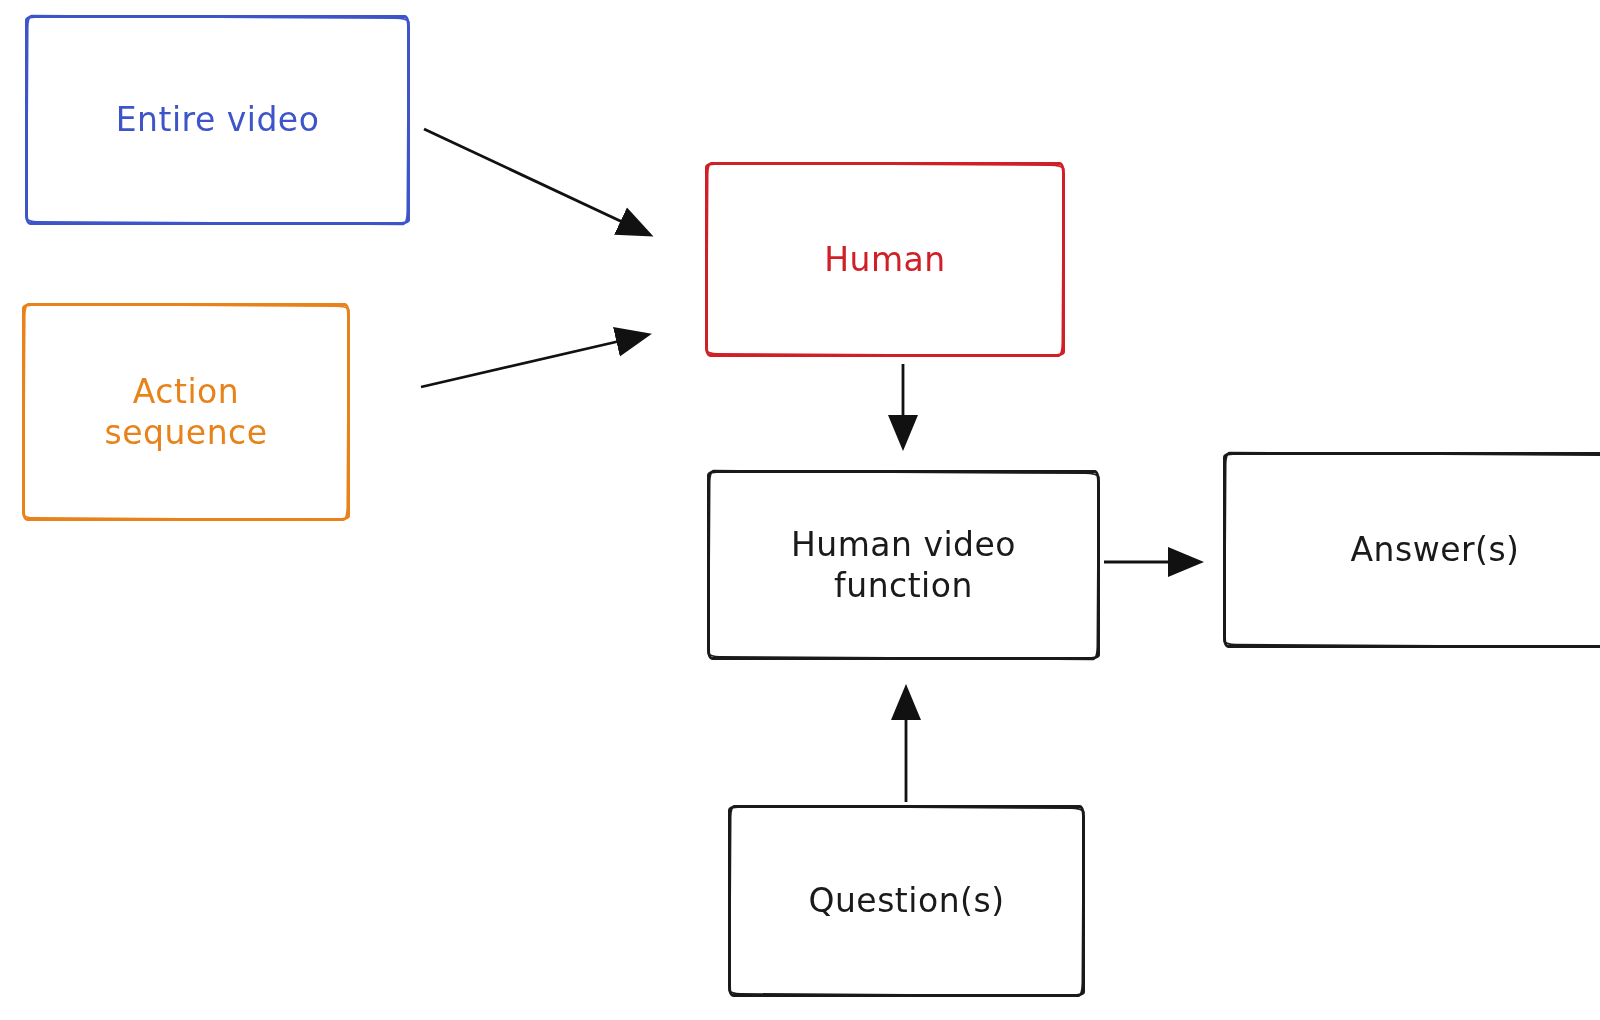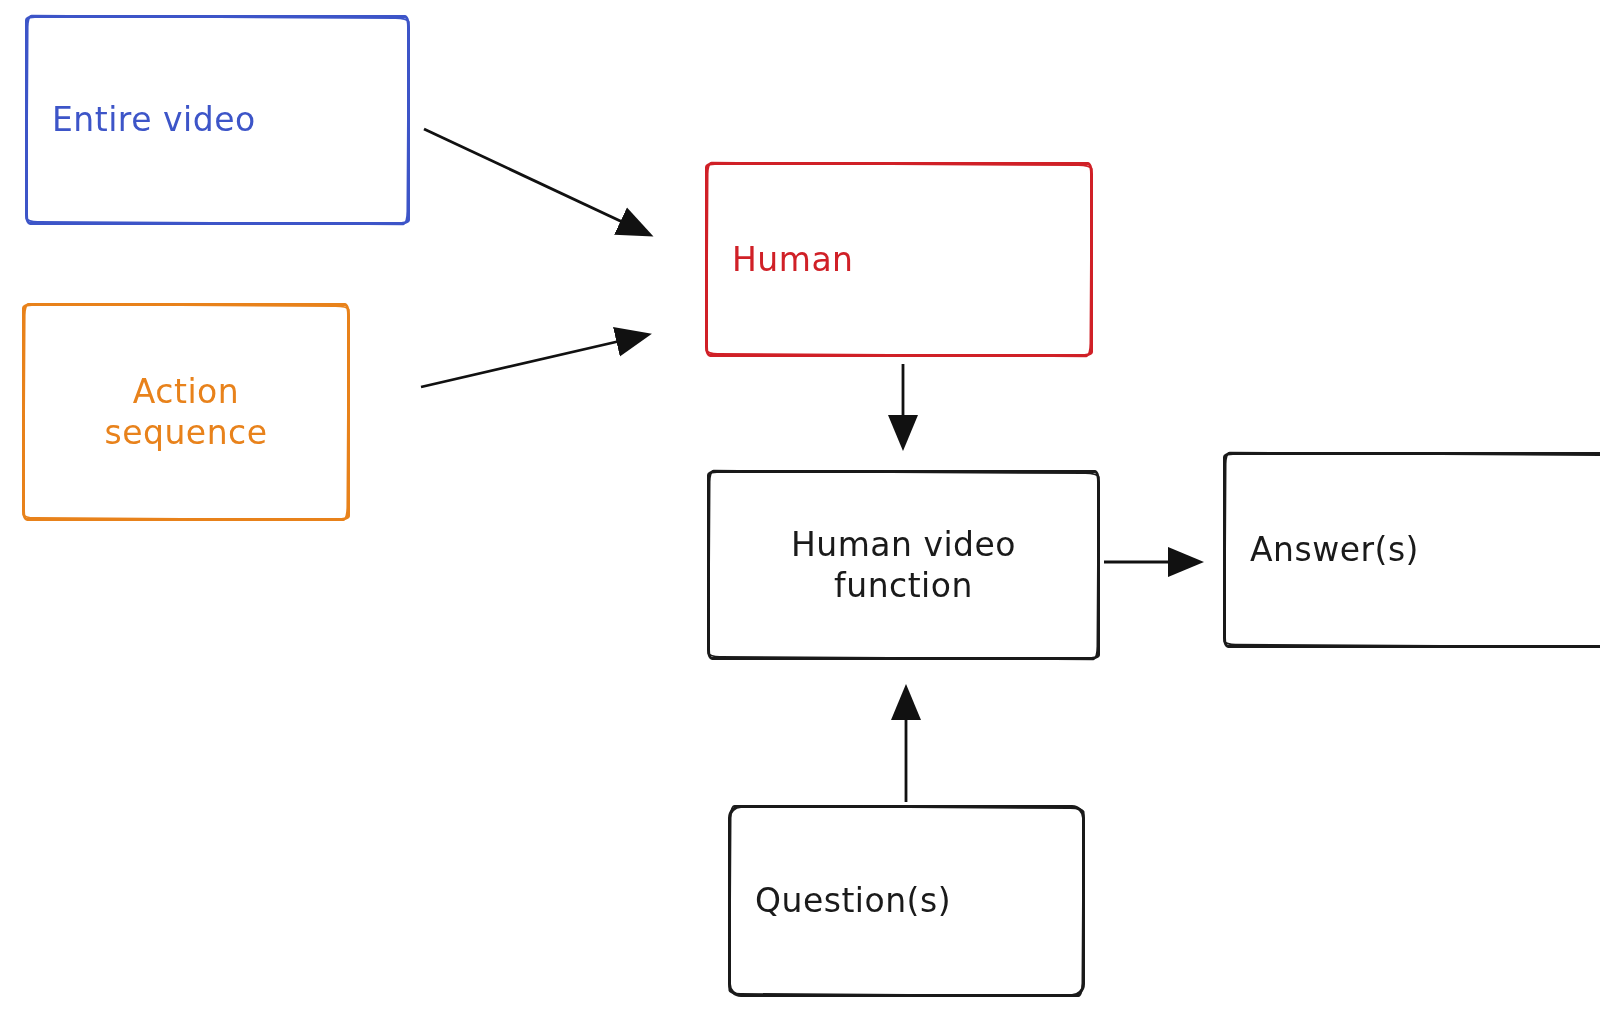--- a/index.html
+++ b/index.html
@@ -19,21 +19,21 @@
     position: absolute;
     left: 0; top: 0;
     width: 1600px;
     height: 1020px;
     pointer-events: none;
   }
   .node {
     position: absolute;
     display: flex;
     align-items: center;
-    justify-content: flex-start;
+    justify-content: center;
     text-align: center;
     box-sizing: border-box;
     border: 3px solid var(--c, #1a1a1a);
     border-radius: 10px 5px 12px 5px / 5px 12px 5px 10px;
     color: var(--c, #1a1a1a);
     background: #ffffff;
   }
   
   .node::before {
     content: "";
@@ -46,24 +46,24 @@
   }
   .node .label {
     padding: 0 24px;
     font-size: 33px;
     line-height: 1.25;
     letter-spacing: 0.5px;
     font-weight: 500;
   }
   .node-entire-video    { --c: #3d55c8; left: 25px;  top: 15px;  width: 385px; height: 210px; }
   .node-action-sequence { --c: #e8821b; left: 22px;  top: 303px; width: 328px; height: 218px; }
-  .node-human           { --c: #d02027; left: 705px; top: 162px; width: 388px; height: 195px; }
+  .node-human           { --c: #d02027; left: 705px; top: 162px; width: 360px; height: 195px; }
   .node-query           { --c: #1a1a1a; left: 707px; top: 470px; width: 393px; height: 190px; }
   .node-answers         { --c: #1a1a1a; left: 1223px;top: 452px; width: 424px; height: 196px; }
-  .node-questions       { --c: #1a1a1a; left: 728px; top: 805px; width: 357px; height: 192px; border-radius: 13px; }
+  .node-questions       { --c: #1a1a1a; left: 728px; top: 805px; width: 357px; height: 192px; }
 </style>
 </head>
 <body>
 
 <div class="canvas">
 
   <svg class="arrow-layer" width="1600" height="1020" viewBox="0 0 1600 1020" xmlns="http://www.w3.org/2000/svg">
     <defs>
       <marker id="arrowhead" viewBox="0 0 12 10" refX="10" refY="5" markerWidth="13" markerHeight="11" orient="auto-start-reverse" markerUnits="strokeWidth">
         <path d="M0,0 L12,5 L0,10 Z" fill="#111111"></path>

